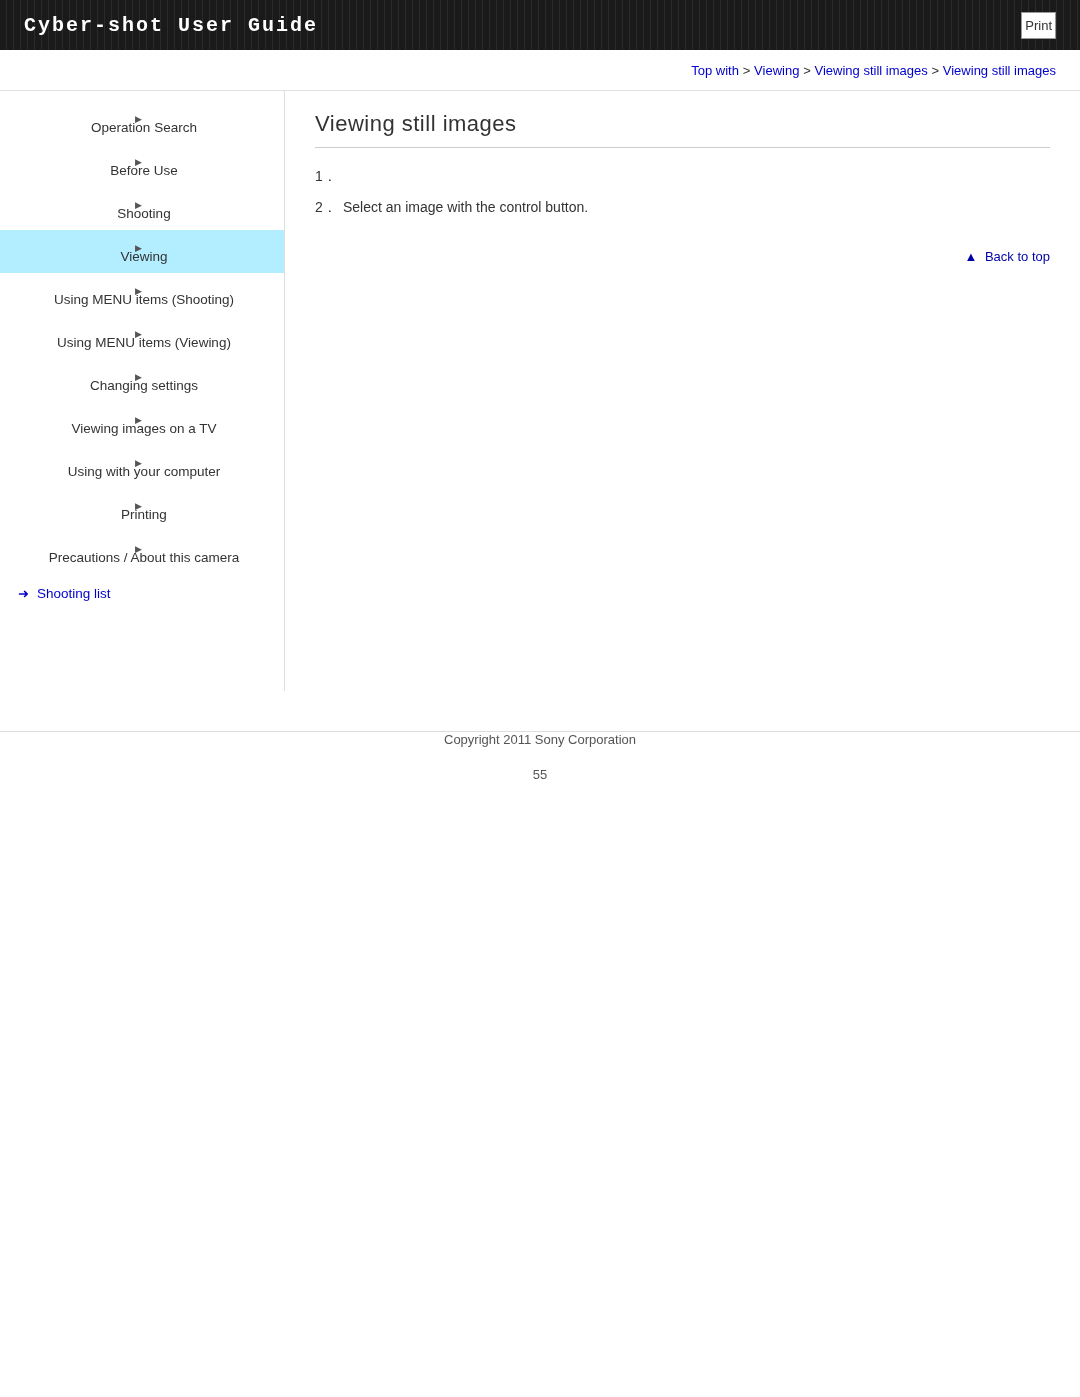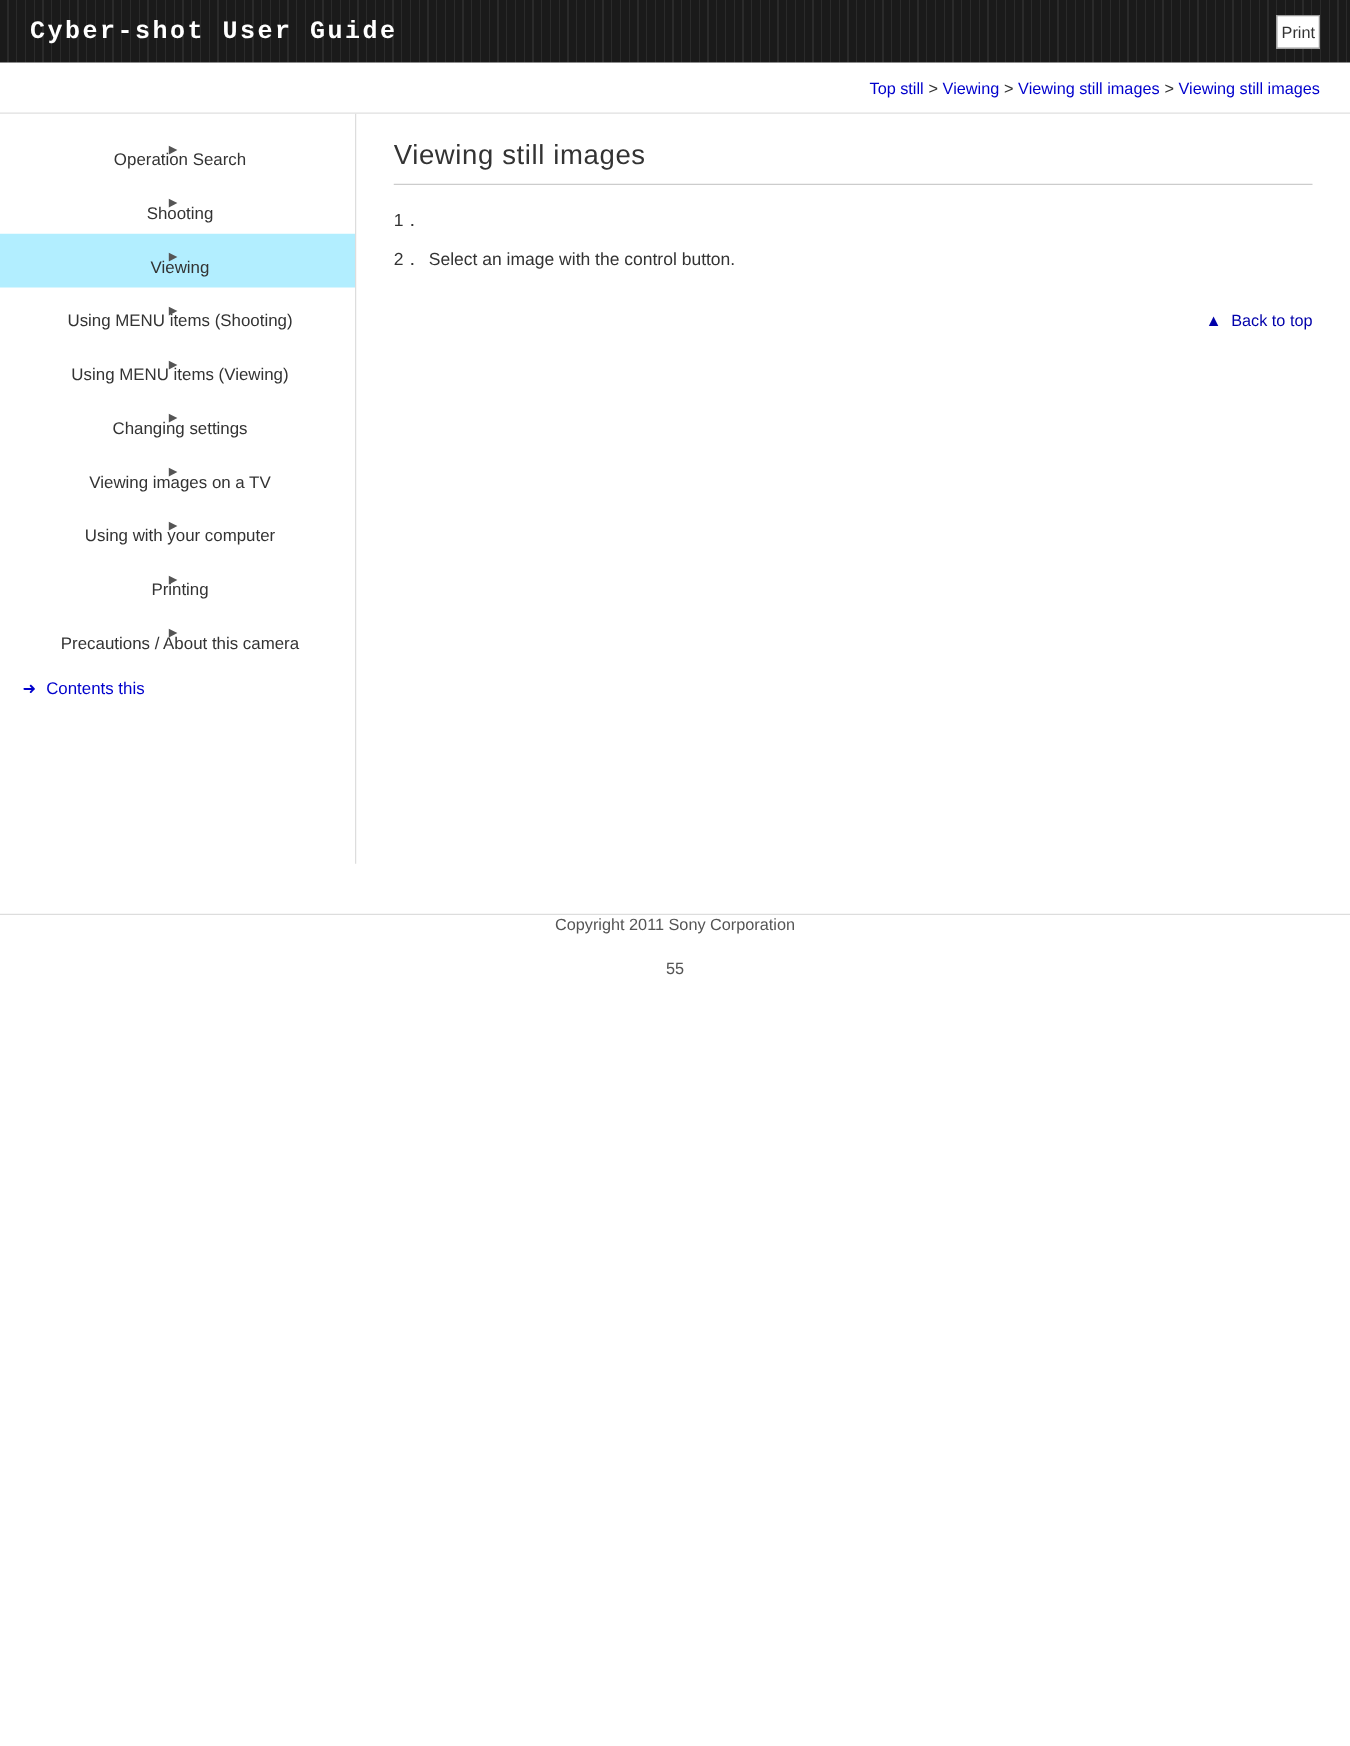--- a/index.html
+++ b/index.html
@@ -207,38 +207,42 @@
   </style>
 </head>
 <body>
 
 <div class="header">
   <span class="header-title">Cyber-shot User Guide</span>
   <button class="print-button">Print</button>
 </div>
 
 <div class="breadcrumb-bar">
-  <a href="#">Top still</a>
+  <a href="#">Top with</a>
   <span> &gt; </span>
   <a href="#">Viewing</a>
   <span> &gt; </span>
   <a href="#">Viewing still images</a>
   <span> &gt; </span>
   <a href="#">Viewing still images</a>
 </div>
 
 <div class="layout">
 
   <nav class="sidebar">
 
     <div class="sidebar-item">
       <span class="sidebar-arrow"></span>
       <span class="sidebar-label">Operation Search</span>
     </div>
 
+    <div class="sidebar-item">
+      <span class="sidebar-arrow"></span>
+      <span class="sidebar-label">Before Use</span>
+    </div>
 
     <div class="sidebar-item">
       <span class="sidebar-arrow"></span>
       <span class="sidebar-label">Shooting</span>
     </div>
 
     <div class="sidebar-item active">
       <span class="sidebar-arrow"></span>
       <span class="sidebar-label">Viewing</span>
     </div>
@@ -274,21 +278,21 @@
     </div>
 
 
     <div class="sidebar-item">
       <span class="sidebar-arrow"></span>
       <span class="sidebar-label">Precautions / About this camera</span>
     </div>
 
     <a class="contents-list-link" href="#">
       <span class="contents-arrow">➜</span>
-      <span>Contents this</span>
+      <span>Shooting list</span>
     </a>
 
   </nav>
 
   <div class="main-content">
 
     <h1 class="page-title">Viewing still images</h1>
 
     <ul class="instructions">
       <li class="instruction-item">

